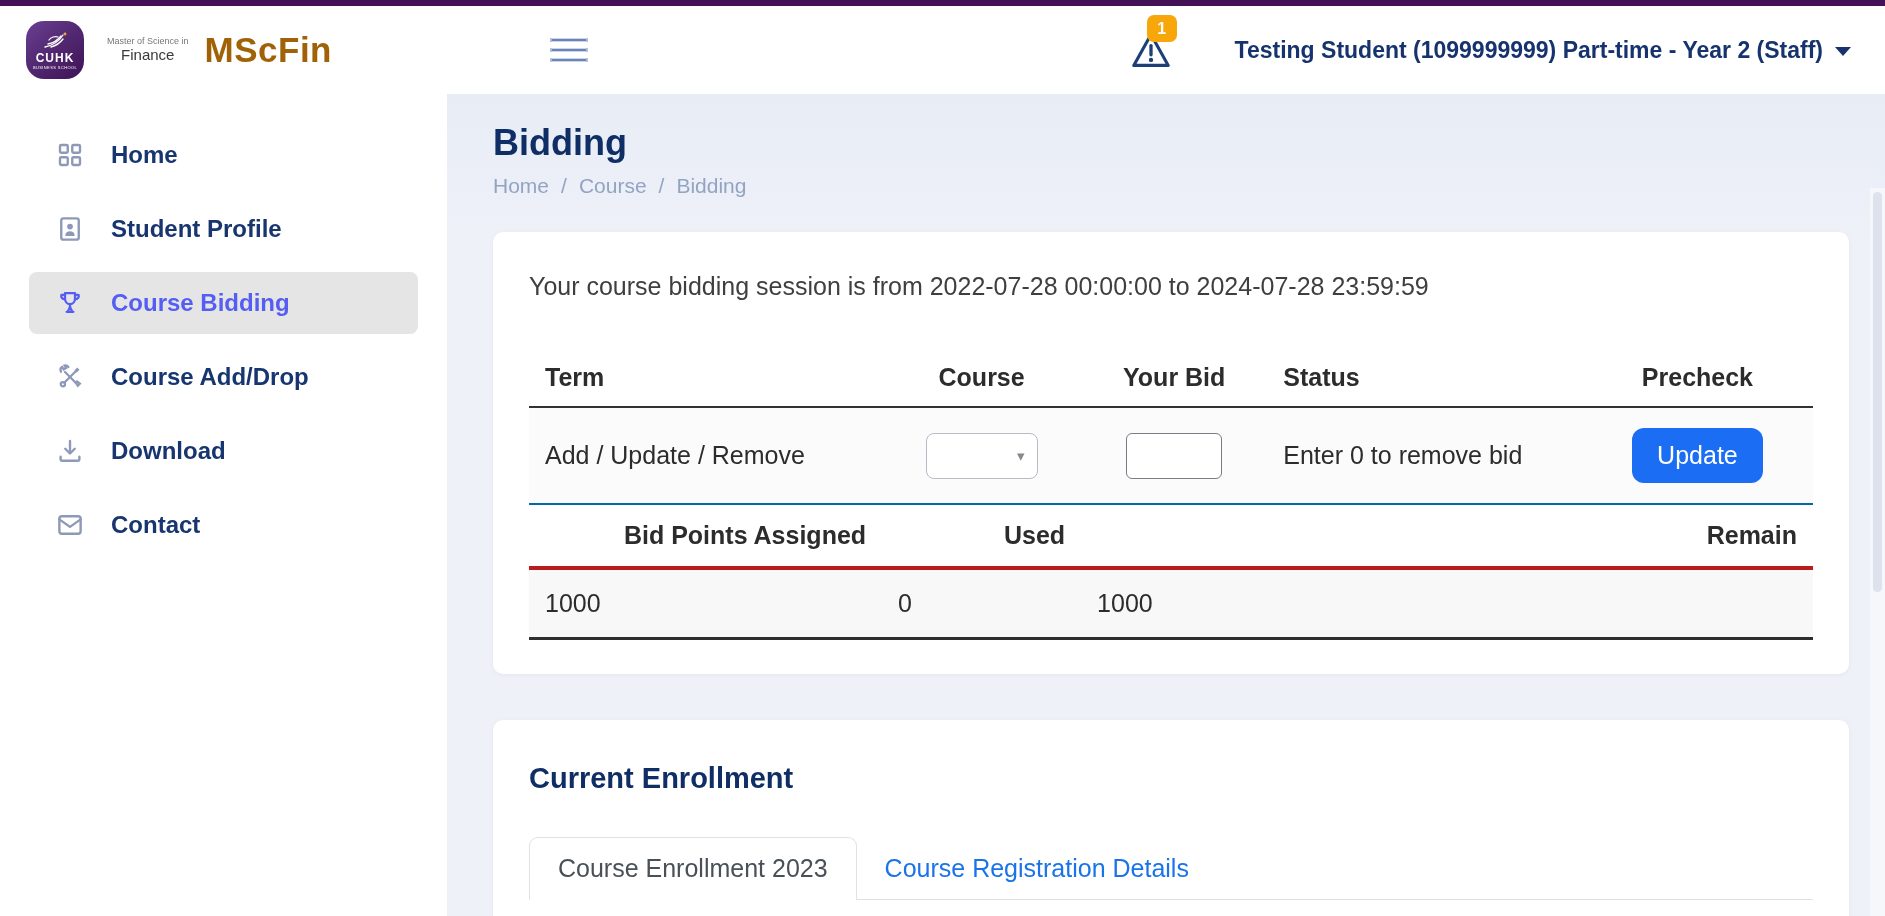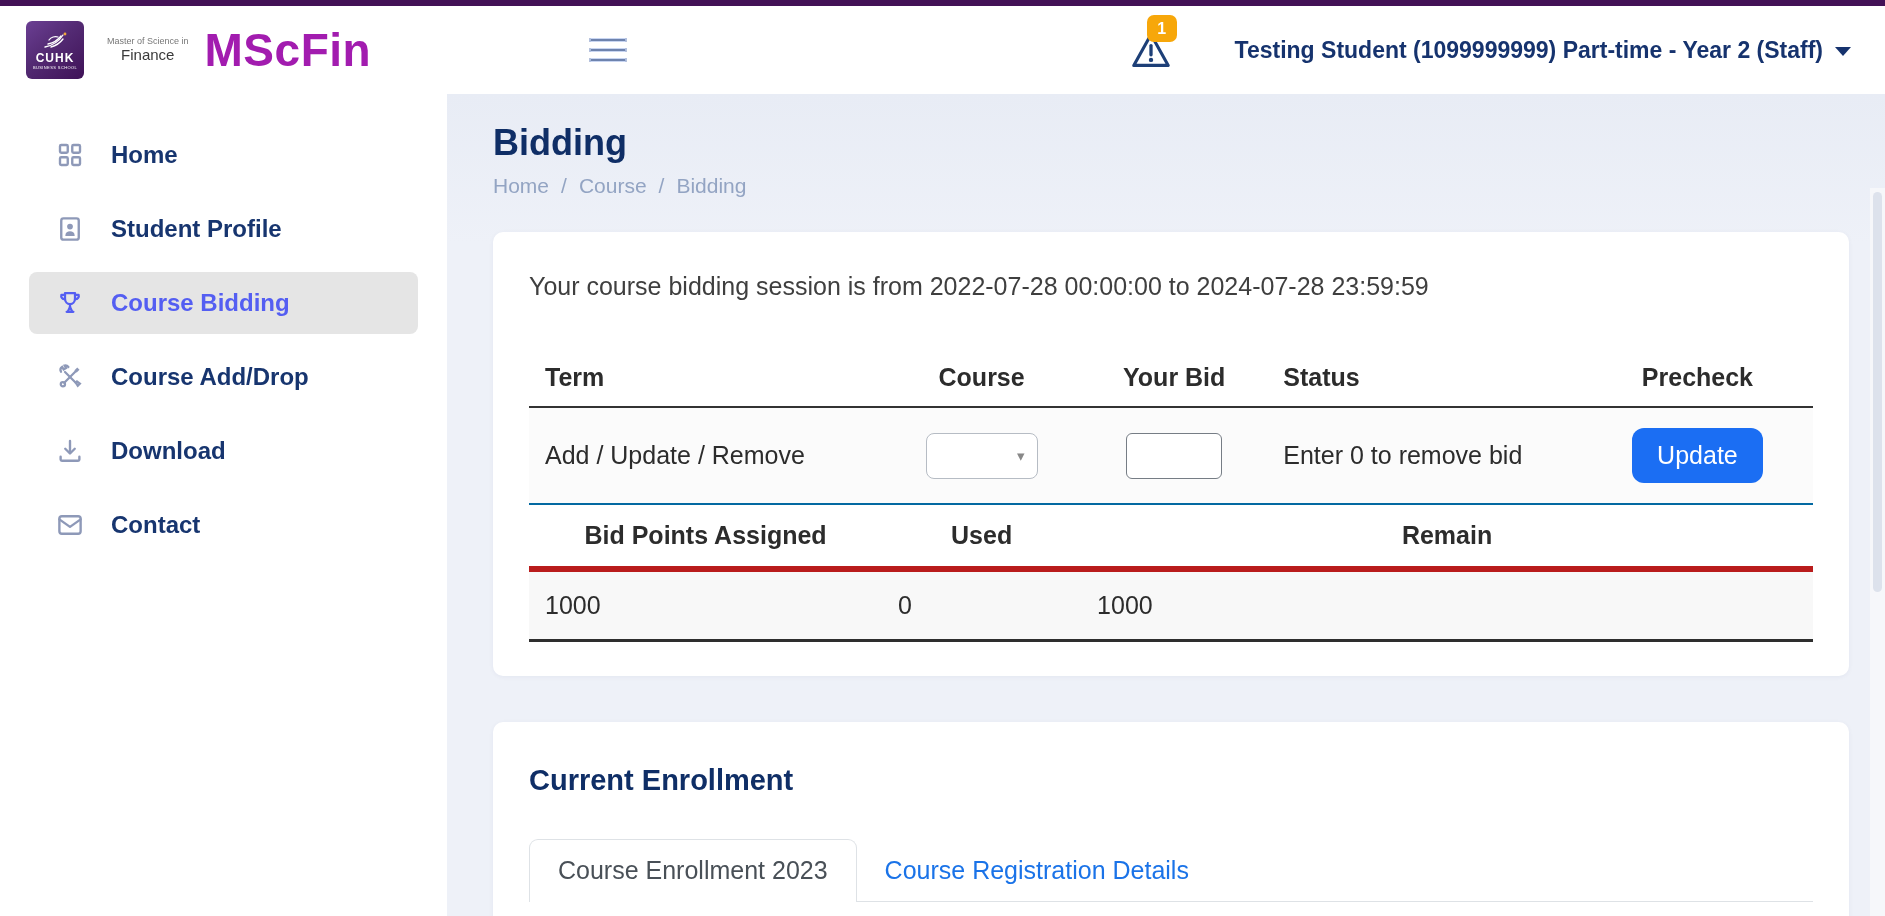--- a/index.html
+++ b/index.html
@@ -2,30 +2,30 @@
 <html><head>
 <meta charset="utf-8">
 <style>
   * { margin:0; padding:0; box-sizing:border-box; }
   html,body { width:1885px; height:916px; overflow:hidden;
     font-family:"Liberation Sans","DejaVu Sans",sans-serif; background:#eef1f8; }
 
   .topbar { height:6px; background:#431156; }
   .header { height:88px; background:#ffffff; display:flex; align-items:center; position:relative; z-index:3; }
 
-  .logo-block { width:58px; height:58px; margin-left:26px; border-radius:6px;
+  .logo-block { width:58px; height:58px; margin-left:26px; border-radius:18px;
     background:linear-gradient(140deg,#6b3f93 0%,#532a73 45%,#3f1257 100%);
     display:flex; flex-direction:column; align-items:center; justify-content:center; color:#fff; flex:0 0 auto; }
   .logo-block .swirl { width:26px; height:20px; }
   .logo-block .acr { font-size:12px; font-weight:bold; letter-spacing:1px; line-height:1; margin-top:1px; }
   .logo-block .sub { font-size:4px; letter-spacing:.4px; line-height:1; margin-top:2px; }
   .program { margin-left:23px; line-height:1.1; }
   .program .l1 { font-size:9px; color:#777; }
   .program .l2 { font-size:15px; color:#3a3a3a;text-align:center; }
-  .brand { margin-left:16px; font-size:46px; font-weight:bold; color:#a21caf; letter-spacing:.5px; }
+  .brand { margin-left:16px; font-size:35px; font-weight:bold; color:#a16207; letter-spacing:.5px; }
 
   .hamburger { margin-left:218px; width:38px; cursor:pointer; }
   .hamburger span { display:block; height:4px; background:#12306b; border-radius:2px; margin:6px 0; box-shadow:0 0 0 1.5px #c9d6f2 inset; }
 
   .header-spacer { flex:1; }
   .notif { position:relative; margin-right:62px; cursor:pointer; }
   .notif svg { display:block; }
   .notif .badge { position:absolute; top:-14px; left:18px; min-width:30px; height:27px; background:#f7a70a;
     color:#fff; font-size:16px; font-weight:bold; border-radius:7px; display:flex; align-items:center; justify-content:center; padding:0 4px; }
   .user { display:flex; align-items:center; margin-right:34px; cursor:pointer; }
@@ -56,21 +56,21 @@
   table.bid td { padding:20px 16px; background:#fbfbfb; border-bottom:2px solid #0369a1; vertical-align:middle; }
   .col1{width:27.5%;} .col2{width:15.5%;} .col3{width:14.5%;} .col4{width:24.5%;} .col5{width:18%;}
 
   .select-box { display:inline-flex; align-items:center; justify-content:flex-end; width:112px; height:46px;
     border:1px solid #b6bcc4; border-radius:8px; background:#fff; padding-right:12px; cursor:pointer; }
   .select-box .sel-caret { font-size:15px; color:#888; }
   .bid-input { width:96px; height:46px; border:1px solid #767d85; border-radius:6px; background:#fff; font-size:24px; padding:0 10px; }
   .update-btn { background:#1b6ef3; color:#fff; border:none; border-radius:12px; font-size:25px; padding:13px 25px; cursor:pointer; font-family:inherit; }
 
   table.points { width:100%; border-collapse:collapse; font-size:25px; color:#2c2c2c; }
-  table.points th { font-weight:bold; text-align:center; padding:16px; border-bottom:6px solid #b91c1c; white-space:nowrap; }
+  table.points th { font-weight:bold; text-align:right; padding:16px; border-bottom:4px solid #b91c1c; white-space:nowrap; }
   table.points td { text-align:left; padding:19px 16px; background:#f8f8f8; border-bottom:3px solid #2e2e2e; }
   .pcol1{width:27.5%;} .pcol2{width:15.5%;}
 
   .card2 { margin-top:46px; padding:42px 36px 200px 36px; }
   .enroll-title { font-size:29px; font-weight:600; color:#0f2e66; }
   .tabs { display:flex; margin-top:42px; border-bottom:1px solid #dee2e6; align-items:flex-end; }
   .tab { font-size:25px; padding:16px 28px; cursor:pointer; }
   .tab.active { color:#495057; background:#fff; border:1px solid #dee2e6; border-bottom:none;
     border-radius:9px 9px 0 0; margin-bottom:-1px; padding-bottom:17px; }
   .tab.link { color:#1a73e8; }

